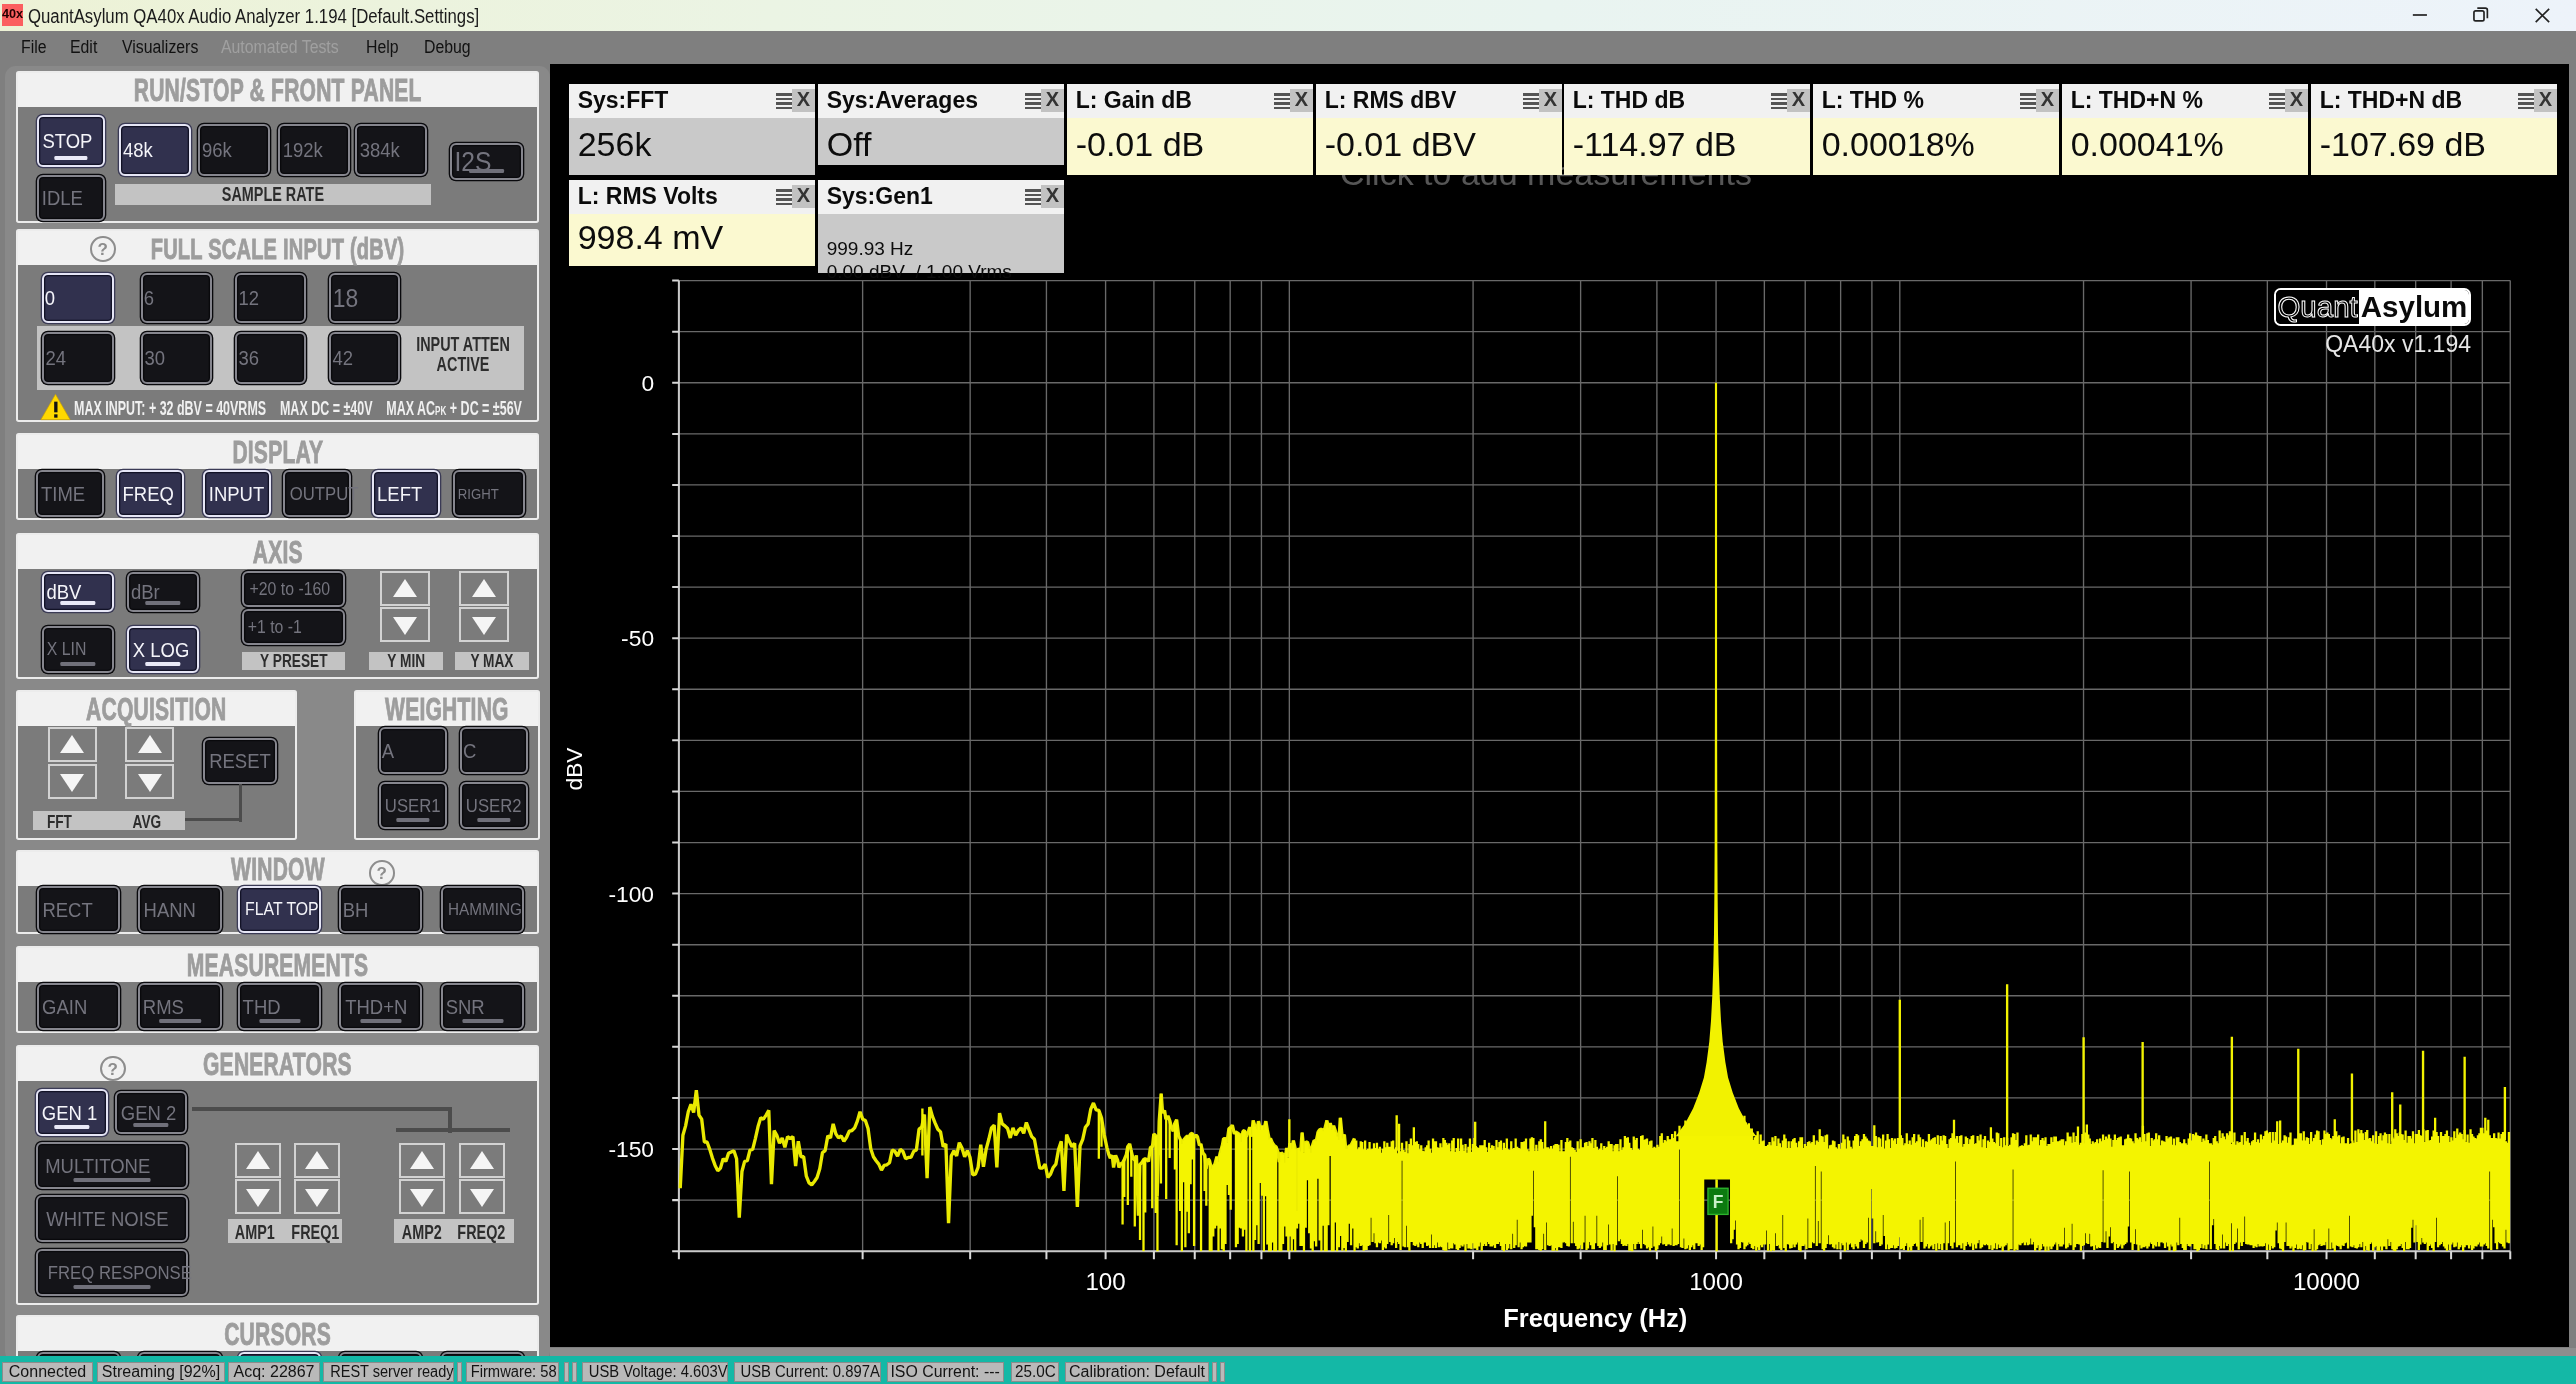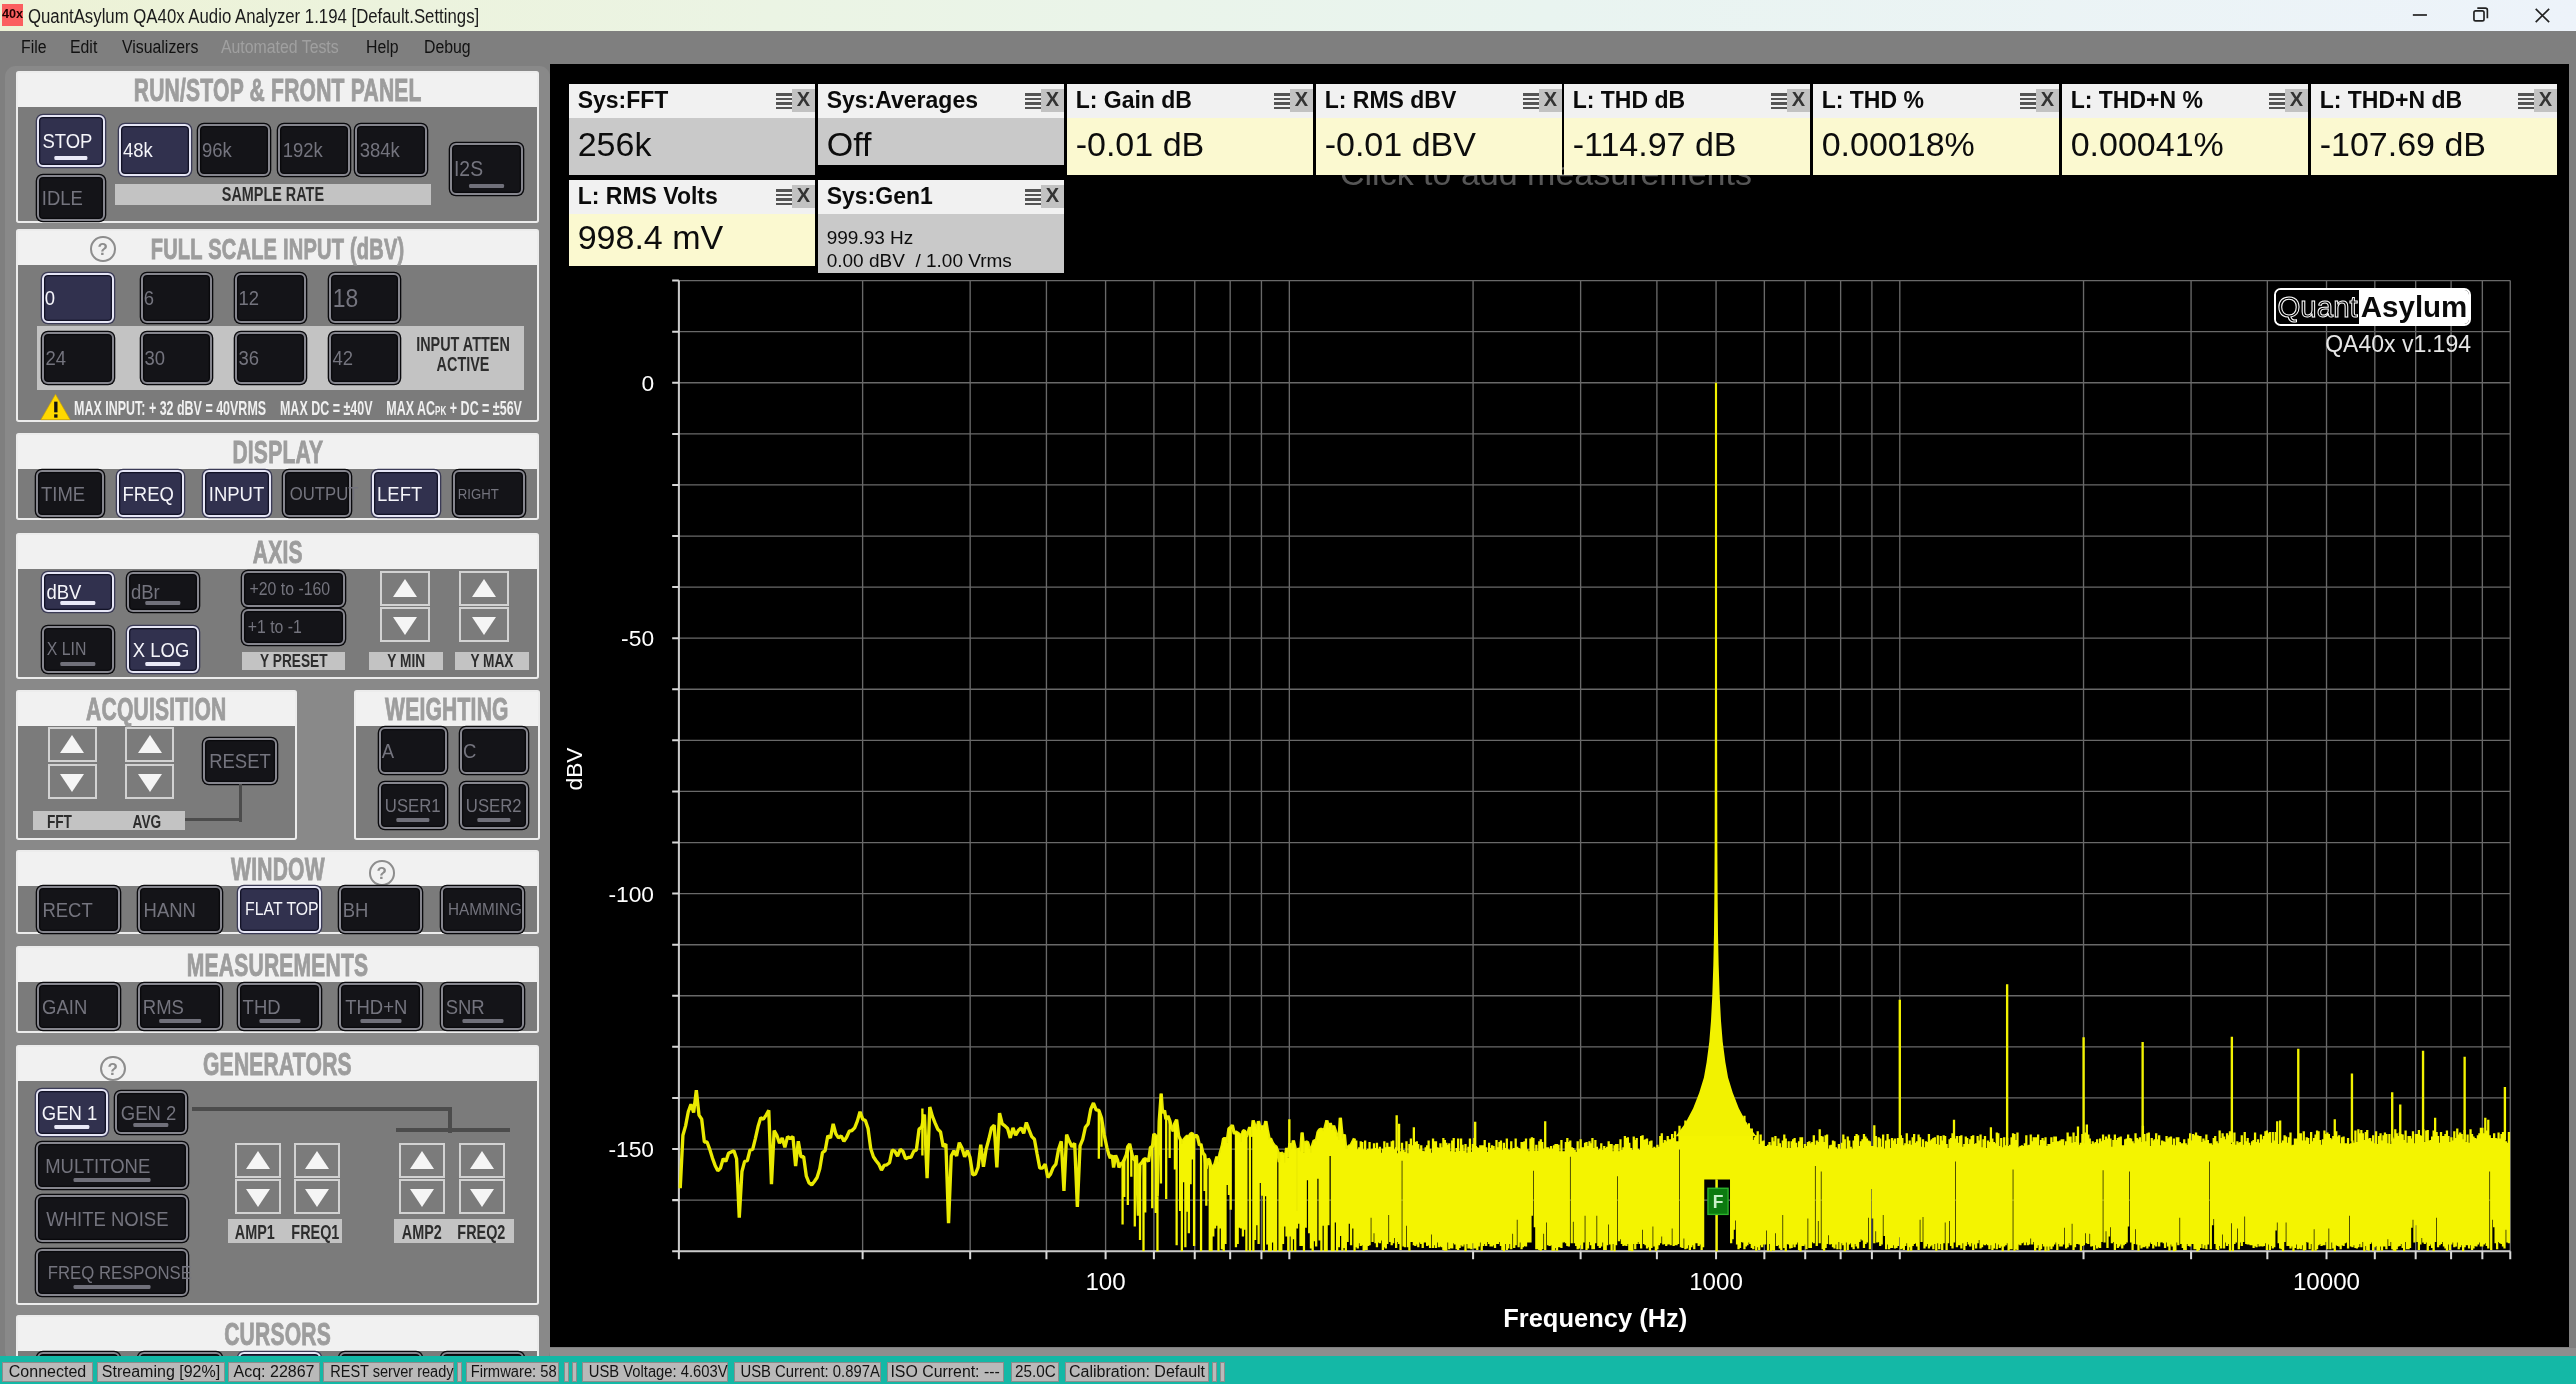--- a/index.html
+++ b/index.html
@@ -157,21 +157,21 @@
     <div class="tile" style="left:2311px;top:84px">
       <div class="th">L: THD+N dB<div class="hamb" style="left:207px"></div><div class="xbox" style="left:223px">X</div></div>
       <div class="tb tyel" style="height:57px;line-height:52px">-107.69 dB</div>
     </div>
     <div class="tile" style="left:569px;top:180px">
       <div class="th">L: RMS Volts<div class="hamb" style="left:207px"></div><div class="xbox" style="left:223px">X</div></div>
       <div class="tb tyel" style="height:52px;line-height:47px">998.4 mV</div>
     </div>
     <div class="tile" style="left:818px;top:180px">
       <div class="th">Sys:Gen1<div class="hamb" style="left:207px"></div><div class="xbox" style="left:223px">X</div></div>
-      <div class="tb tgray" style="height:59px;font-size:19px;line-height:23px;padding-top:12px">999.93 Hz<br>0.00 dBV&nbsp; / 1.00 Vrms</div>
+      <div class="tb tgray" style="height:59px;font-size:19px;line-height:23px;padding-top:23px">999.93 Hz<br>0.00 dBV&nbsp; / 1.00 Vrms</div>
     </div>
     <div id="sbar"></div>
     <div class="pan" style="left:16px;top:71px;width:523px;height:152px">
       <div class="phd" style="height:34px;line-height:35px"><span class="c" style="font-size:31px;position:relative;left:0px">RUN/STOP &amp; FRONT PANEL</span></div>
       <div class="btn sel und" style="left:19px;top:42px;width:68px;height:52px;font-size:21px">
         <span>STOP</span>
       </div>
       <div class="btn dim" style="left:19px;top:102px;width:68px;height:46px;font-size:21px">
         <span>IDLE</span>
       </div>
@@ -180,21 +180,21 @@
       </div>
       <div class="btn dim" style="left:180px;top:51px;width:72px;height:52px;font-size:21px">
         <span>96k</span>
       </div>
       <div class="btn dim" style="left:260px;top:51px;width:72px;height:52px;font-size:21px">
         <span>192k</span>
       </div>
       <div class="btn dim" style="left:337px;top:51px;width:72px;height:52px;font-size:21px">
         <span>384k</span>
       </div>
-      <div class="btn und dim" style="left:432px;top:70px;width:73px;height:52px;font-size:22px">
+      <div class="btn und dim" style="left:432px;top:70px;width:73px;height:37px;font-size:28px">
         <span>I2S</span>
       </div>
       <div class="bar" style="left:97px;top:111px;width:316px;height:21px;line-height:21px"><span class="cs" style="font-size:20px">SAMPLE RATE</span></div>
     </div>
     <div class="pan" style="left:16px;top:229px;width:523px;height:193px">
       <div class="phd" style="height:34px;line-height:35px"><span class="c" style="font-size:29.5px;position:relative;left:0px">FULL SCALE INPUT (dBV)</span></div>
       <div class="qm qmd" style="left:72px;top:5.4px">?</div>
       <div class="btn sel" style="left:24px;top:42px;width:72px;height:50px;font-size:21px">
         <span>0</span>
       </div>

